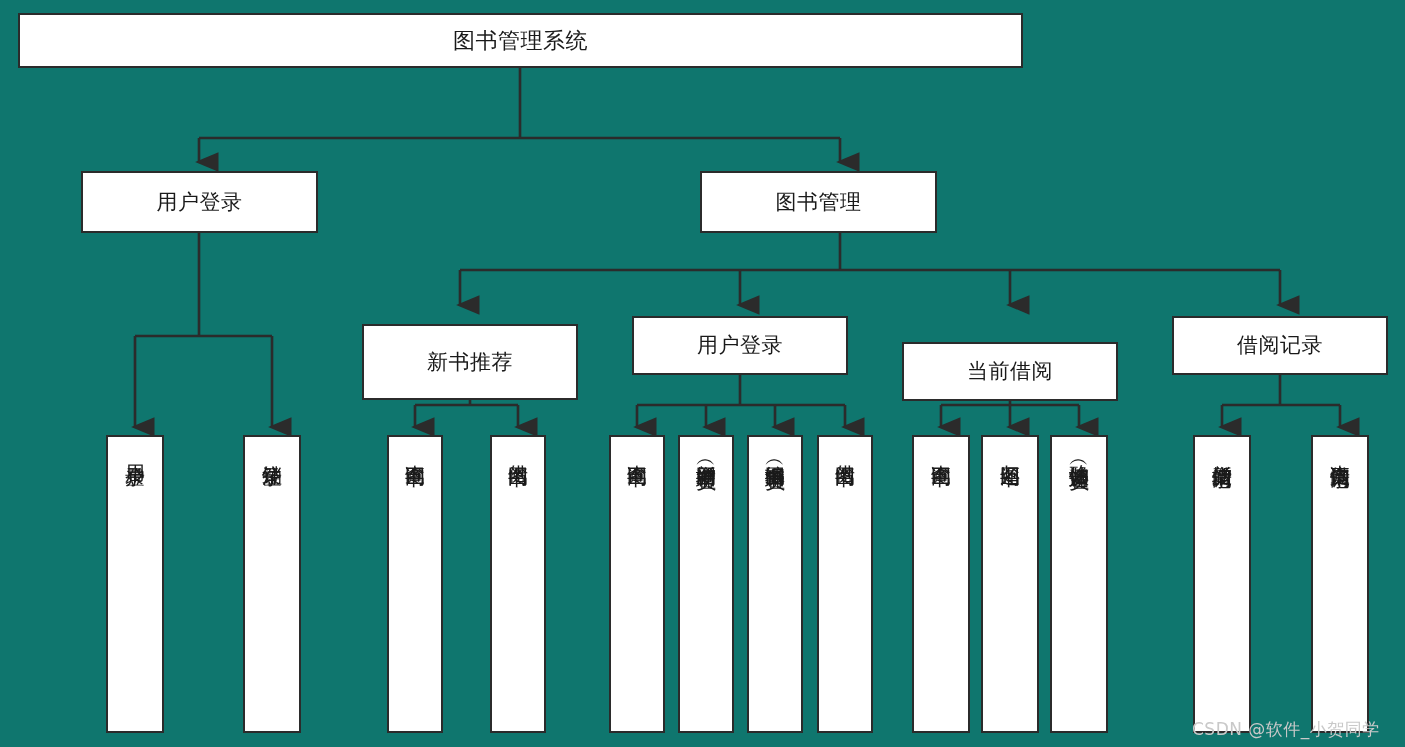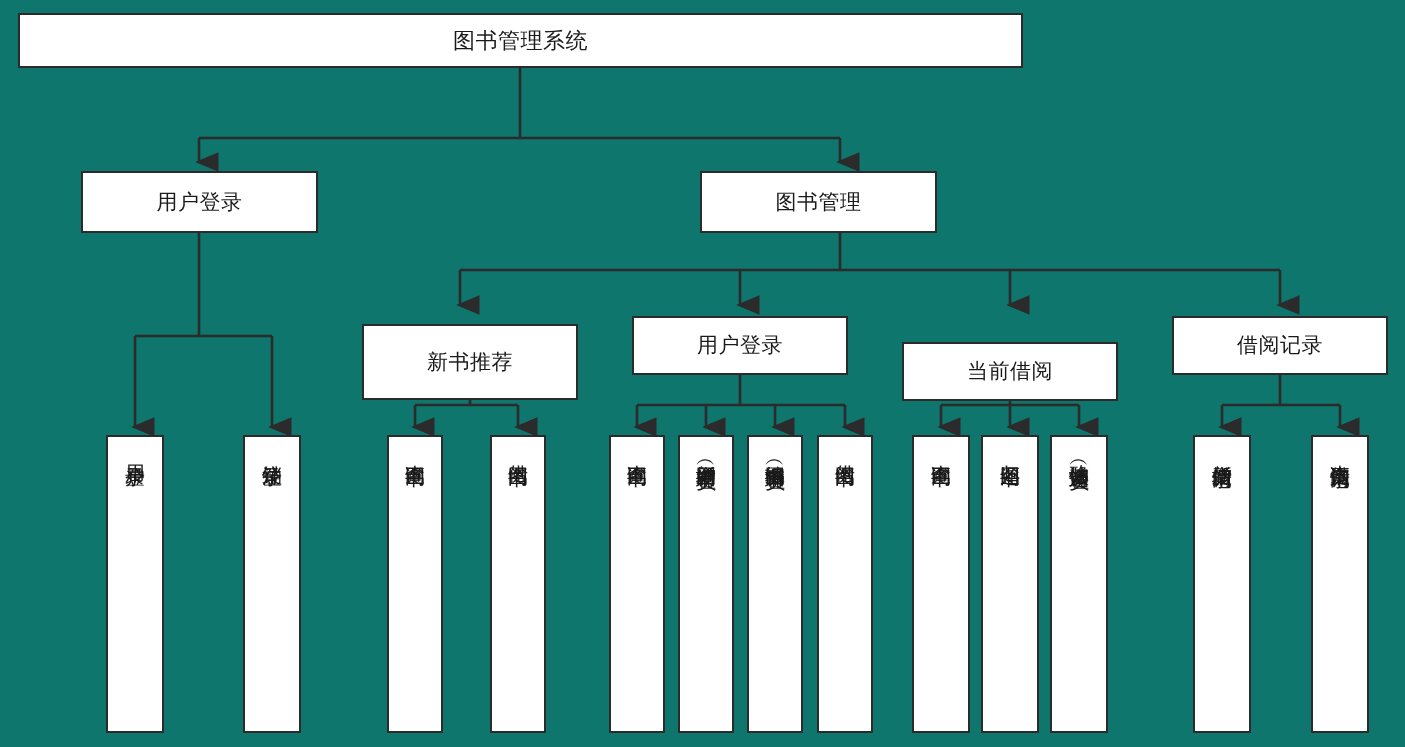--- a/index.html
+++ b/index.html
@@ -188,14 +188,17 @@
     <span class="lbl">确认归还（管理员）</span>
   </div>
 
   <div class="node vert" style="left:1193px; top:435px; width:58px; height:298px;">
     <span class="lbl">新增借阅记录</span>
   </div>
   <div class="node vert" style="left:1311px; top:435px; width:58px; height:298px;">
     <span class="lbl">查询借阅记录</span>
   </div>
 
+  <div class="watermark" style="left:1192px; top:718px;">
+    <span>CSDN @软件_小贺同学</span>
+  </div>
 
 </div>
 
 </body></html>

